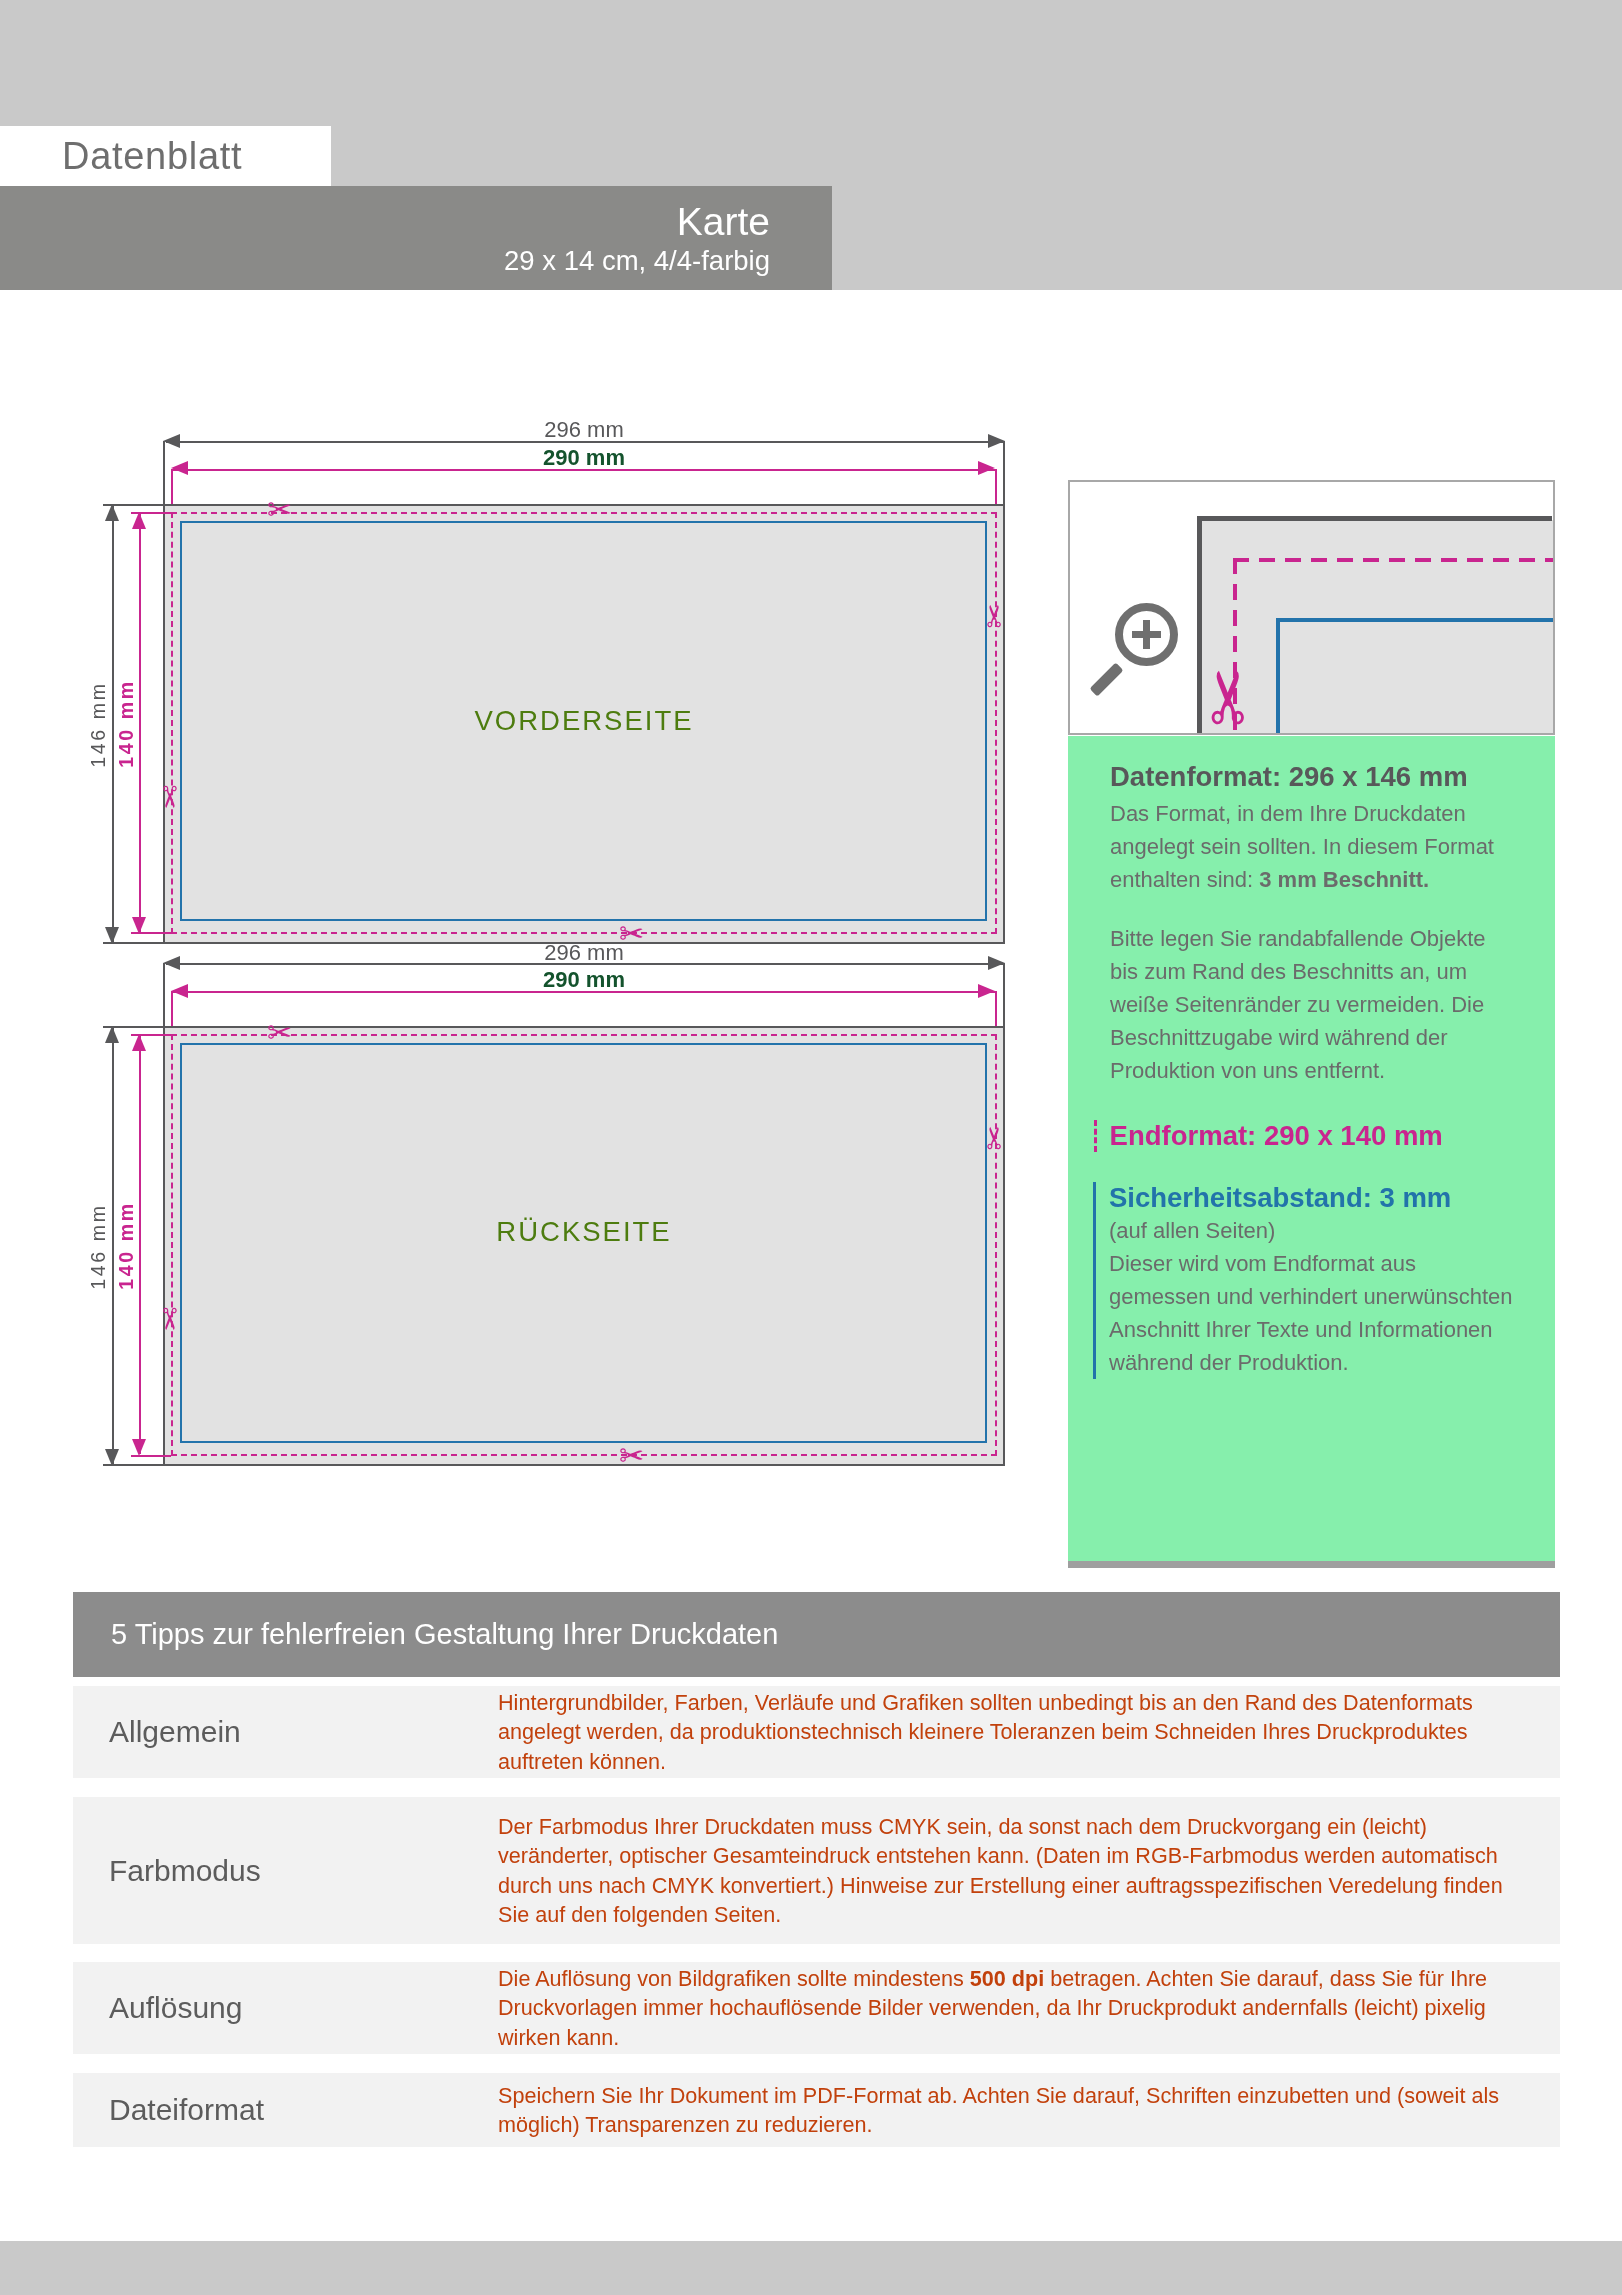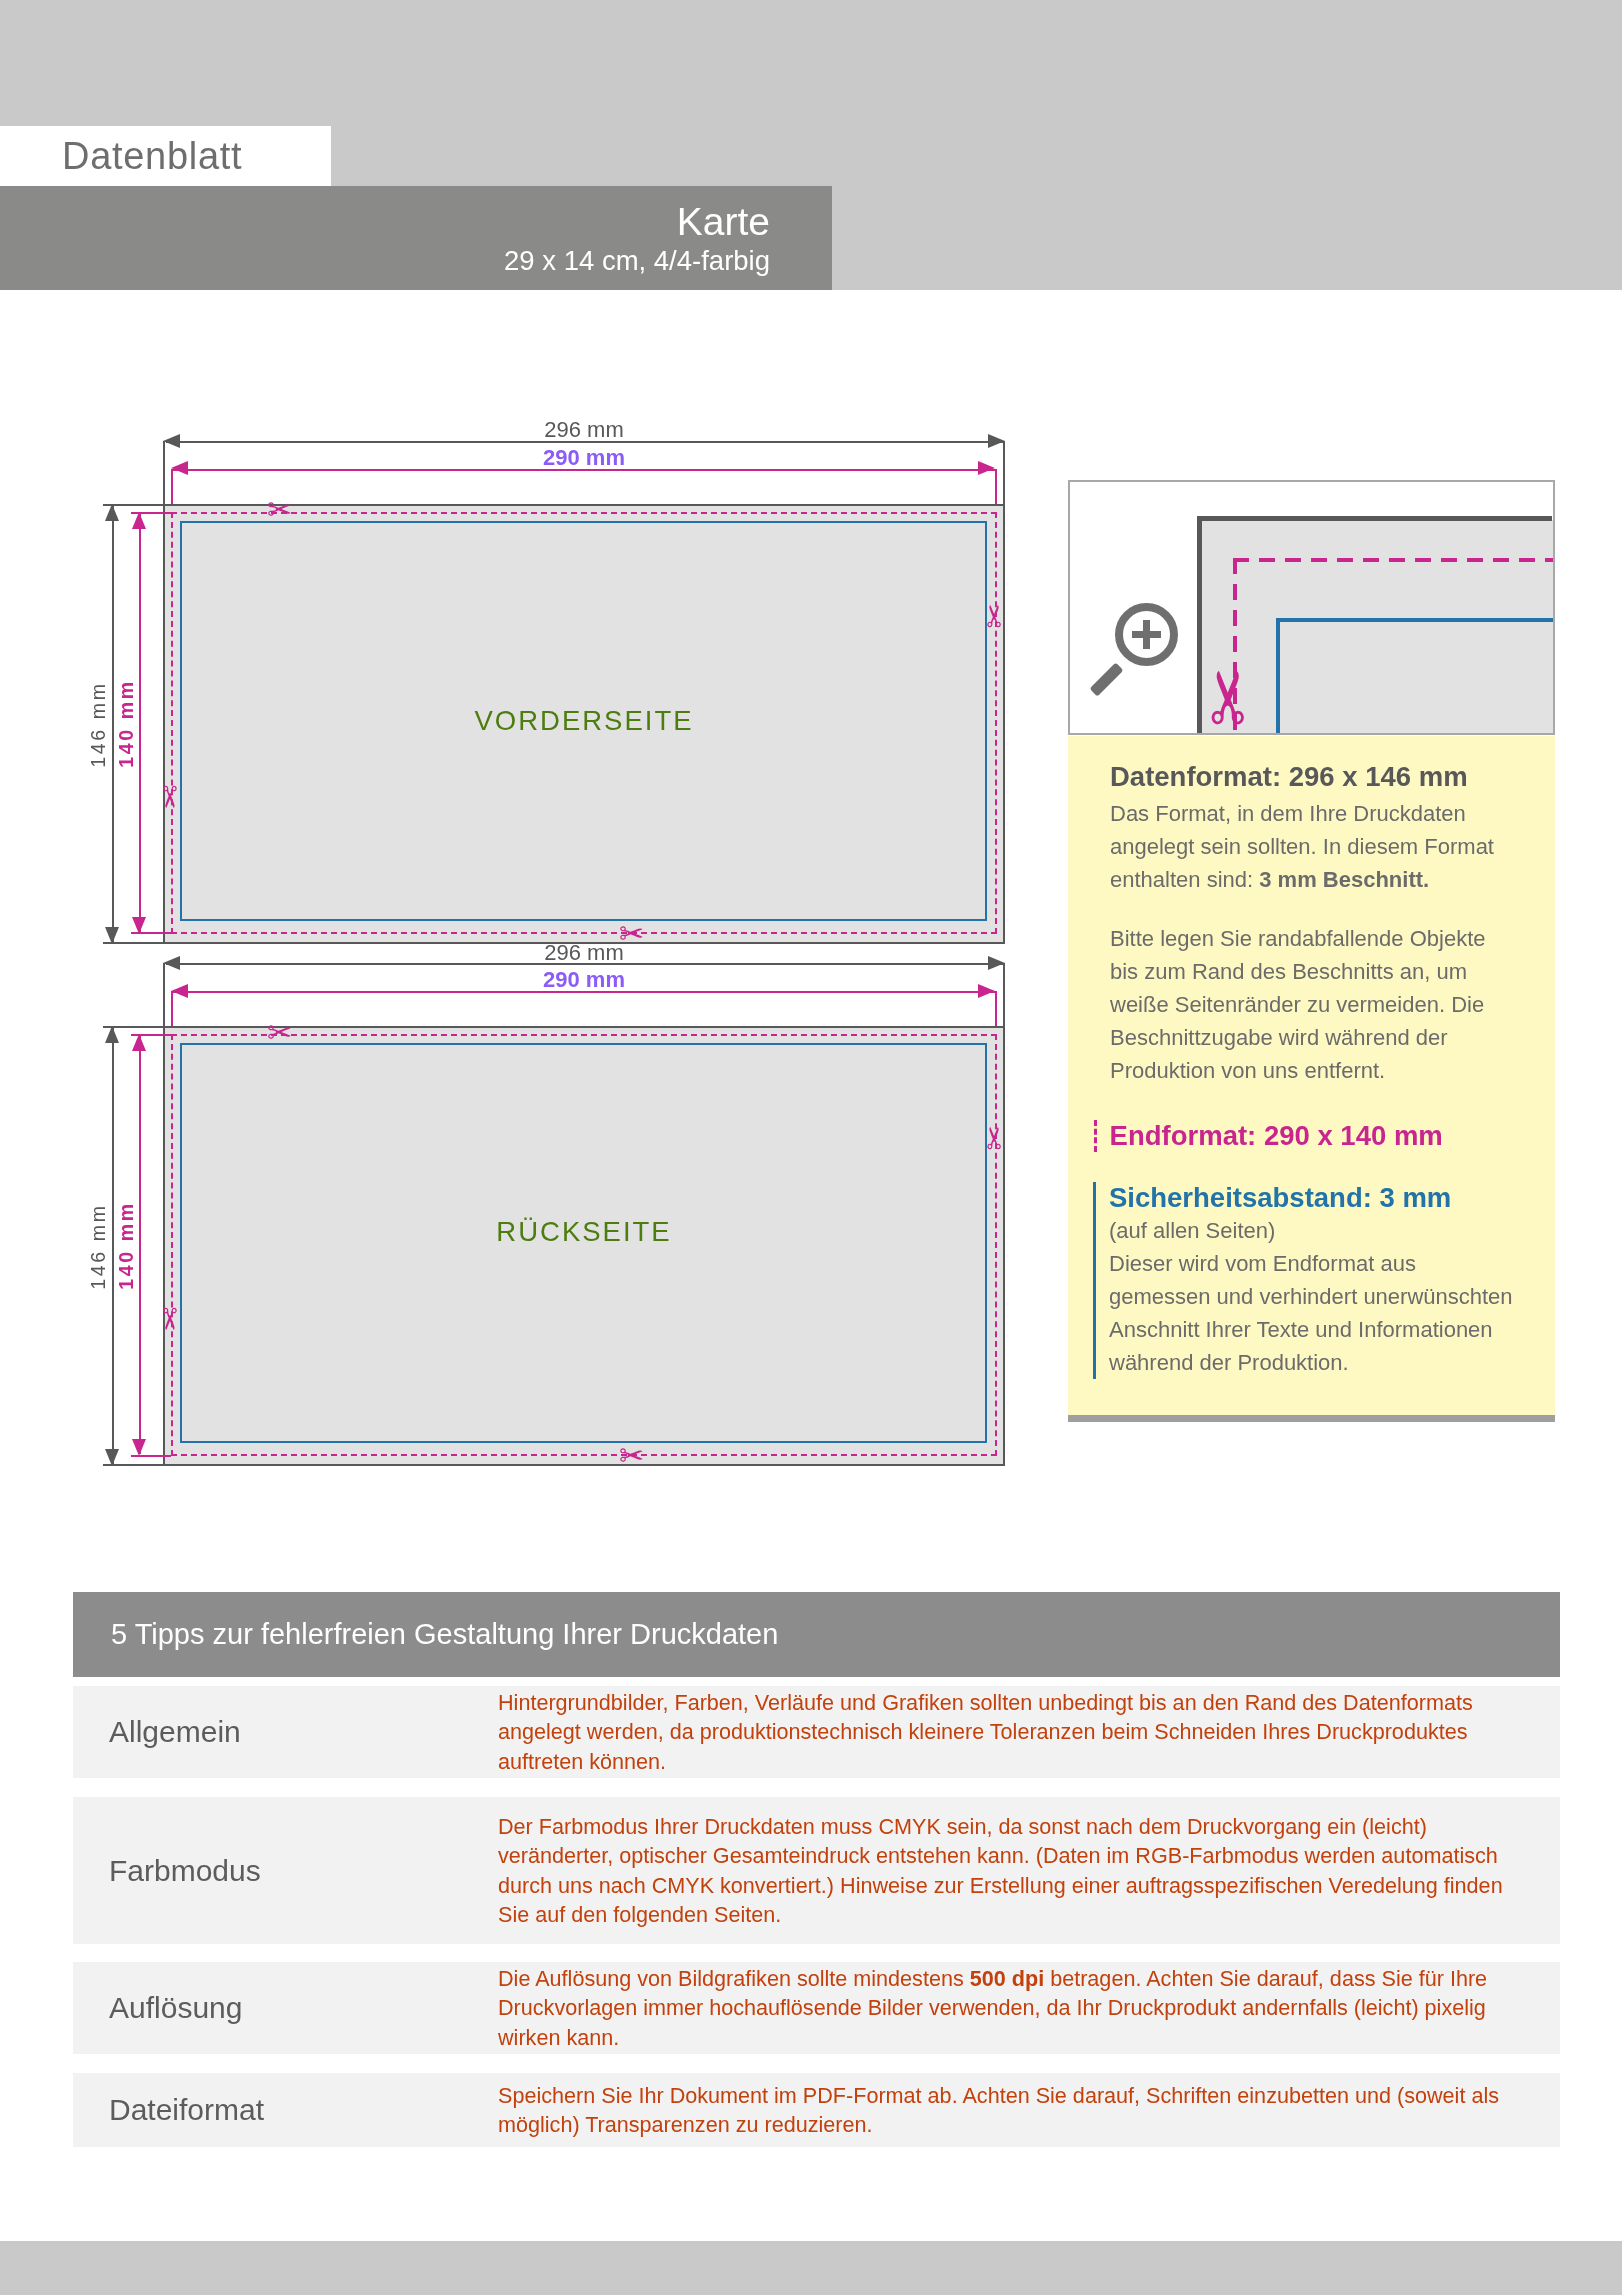--- a/index.html
+++ b/index.html
@@ -20,35 +20,35 @@
   .magenta-bg{background:#c9258f;}
   .blue-bg{background:#2373ab;}
   .tri{position:absolute;width:0;height:0;}
   
   .outer-rect{position:absolute;left:163px;width:842px;height:440px;background:#e2e2e2;border:2.6px solid #58585a;box-sizing:border-box;}
   .dash-rect{position:absolute;left:171px;width:826px;height:422px;border:2.6px dashed #c9258f;box-sizing:border-box;}
   .blue-rect{position:absolute;left:180px;width:807px;height:400px;border:2.6px solid #2373ab;box-sizing:border-box;}
   .side-label{position:absolute;left:163px;width:842px;text-align:center;font-size:27.5px;letter-spacing:2px;color:#4d7c0f;}
   .dim-label{position:absolute;width:196px;text-align:center;font-size:22px;}
   .dim-label.g{color:#58585a;}
-  .dim-label.m{color:#8b5cf6;font-weight:bold;}
+  .dim-label.m{color:#14532d;font-weight:bold;}
   .vlabel{position:absolute;width:144px;text-align:center;font-size:19.6px;letter-spacing:2.6px;transform:rotate(-90deg);transform-origin:center center;}
   .vlabel.g{color:#58585a;}
   .vlabel.m{color:#c9258f;font-weight:bold;}
   .scissors{position:absolute;color:#c9258f;font-size:30px;line-height:1;z-index:5;}
   
   .detail-box{left:1068px;top:480px;width:487px;height:255px;background:#ffffff;border:2.6px solid #a8a8a8;box-sizing:border-box;}
   .mag-ring{position:absolute;left:1115px;top:603px;width:63px;height:63px;border:8.5px solid #6f6f6f;border-radius:50%;box-sizing:border-box;}
   .mag-h{position:absolute;left:1132px;top:631px;width:29px;height:7.2px;background:#6f6f6f;}
   .mag-v{position:absolute;left:1143px;top:620px;width:7.2px;height:29px;background:#6f6f6f;}
   .mag-handle{position:absolute;left:1088px;top:674px;width:37px;height:11px;background:#6f6f6f;transform:rotate(-45deg);border-radius:2.6px;}
   .dash-h{position:absolute;height:3.9px;background:repeating-linear-gradient(to right,#c9258f 0 15.7px,transparent 15.7px 26px);}
   .dash-v{position:absolute;width:3.9px;background:repeating-linear-gradient(to bottom,#c9258f 0 15.7px,transparent 15.7px 26px);}
   
-  .info-panel{left:1068px;top:736px;width:487px;height:686px;background:#fef9c3;border-bottom:7.9px solid #9f9f9f;box-sizing:border-box;padding:25px 39px 0 42px;}
+  .info-panel{left:1068px;top:736px;width:487px;height:832px;background:#86efac;border-bottom:7.9px solid #9f9f9f;box-sizing:border-box;padding:25px 39px 0 42px;}
   .info-panel h3{margin:0 0 3.9px 0;font-size:27.5px;}
   .info-panel p{margin:0;font-size:22px;line-height:1.5;color:#6b6b6b;}
   .h-data{color:#58585a;}
   .h-end{color:#c9258f;}
   .h-safe{color:#2273aa;}
   .blk-end{border-left:3.3px dashed #c9258f;padding-left:13px;margin-top:33px;margin-left:-16.4px;}
   .blk-safe{border-left:3.9px solid #2273aa;padding-left:13px;margin-top:30px;margin-left:-17px;}
   .sub-safe{font-size:23.6px;color:#2273aa;margin:0;line-height:1.3;}
   .p2{margin-top:26px !important;}
   

